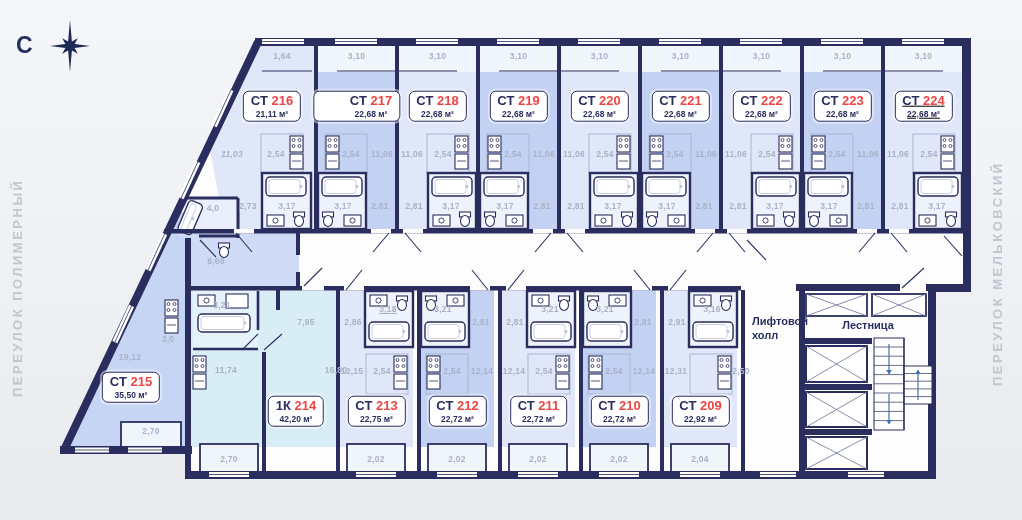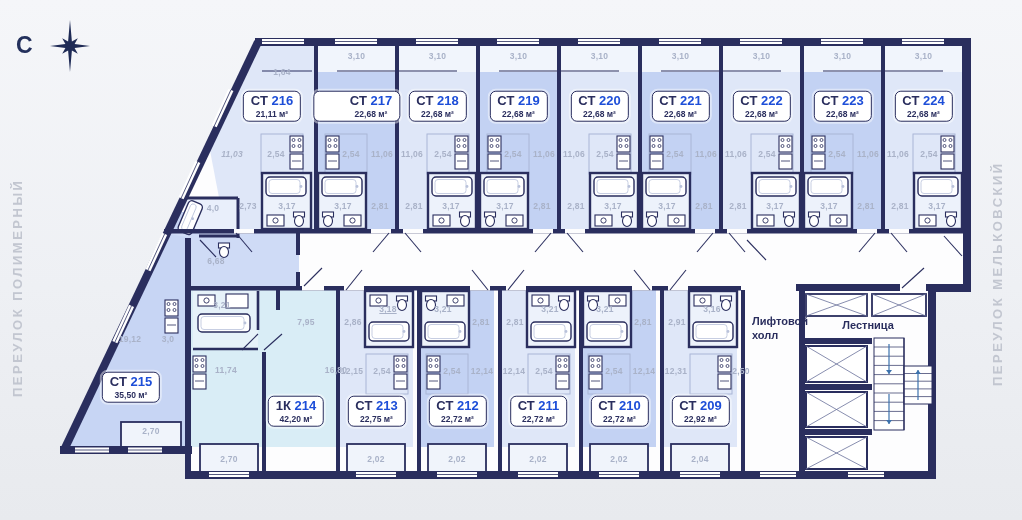--- a/index.html
+++ b/index.html
@@ -27,21 +27,21 @@
     position:absolute;transform:translate(-50%,-50%);
     font-size:8.5px;font-weight:600;color:#a9b2c8;letter-spacing:0.2px;white-space:nowrap;
   }
   .ulabel{
     position:absolute;transform:translate(-50%,-50%);
     background:#fff;border:1.6px solid #2a2e5e;border-radius:6px;
     padding:2px 7px 2px 7px;text-align:center;line-height:1.05;white-space:nowrap;
     box-shadow:0 0 0 2px rgba(255,255,255,.45);
   }
   .ulabel .l1{font-size:13px;font-weight:800;color:#2a2e5e;}
-  .ulabel .l1 .num{color:#1d4ed8;}
+  .ulabel .l1 .num{color:#ef4444;}
   .ulabel .l2{font-size:8.5px;font-weight:700;color:#2a2e5e;margin-top:2px;}
   .room-label{
     position:absolute;font-size:11px;font-weight:700;color:#2a2e5e;line-height:1.3;white-space:nowrap;
   }
   .room-label.center{transform:translate(-50%,-50%);}
 </style>
 </head>
 <body>
 
 <div class="stage">
@@ -648,21 +648,21 @@
         <polygon points="915,374 921,374 918,370" fill="#3c72ad"></polygon>
       </g>
   </svg>
 
   <div id="labels">
     <div class="room-label" style="left:752px;top:314px;">
       <div>Лифтовой</div>
       <div>холл</div>
     </div>
     <div class="room-label center" style="left:868px;top:325px;">Лестница</div>
-  <div class="dim" style="left: 282px; top: 56px; margin-top: 16px;">1,64</div>
+  <div class="dim" style="left: 282px; top: 56px;">1,64</div>
       <div class="dim" style="left: 232px; top: 154px; font-style: italic;">11,03</div>
       <div class="dim" style="left: 276px; top: 154px;">2,54</div>
       <div class="dim" style="left: 287px; top: 206px;">3,17</div>
       <div class="dim" style="left: 248px; top: 206px;">2,73</div>
       <div class="ulabel" style="left: 272px; top: 106px;">
         <div class="l1"><span>СТ </span><span class="num">216</span></div>
         <div class="l2">21,11 м²</div>
       </div>
       <div class="dim" style="left: 356.5px; top: 56px;">3,10</div>
       <div class="dim" style="left: 382px; top: 154px;">11,06</div>
@@ -725,21 +725,21 @@
       <div class="dim" style="left: 866px; top: 206px;">2,81</div>
       <div class="ulabel" style="left: 842.5px; top: 106px;">
         <div class="l1"><span>СТ </span><span class="num">223</span></div>
         <div class="l2">22,68 м²</div>
       </div>
       <div class="dim" style="left: 923.5px; top: 56px;">3,10</div>
       <div class="dim" style="left: 898px; top: 154px;">11,06</div>
       <div class="dim" style="left: 929px; top: 154px;">2,54</div>
       <div class="dim" style="left: 937px; top: 206px;">3,17</div>
       <div class="dim" style="left: 900px; top: 206px;">2,81</div>
-      <div class="ulabel" style="left: 923.5px; top: 106px;">
+      <div class="ulabel" style="left: 923.5px; top: 106px; text-decoration: underline;">
         <div class="l1"><span>СТ </span><span class="num">224</span></div>
         <div class="l2">22,68 м²</div>
       </div>
       <div class="dim" style="left: 388px; top: 309px; text-decoration: underline;">3,18</div>
       <div class="dim" style="left: 353px; top: 322px;">2,86</div>
       <div class="dim" style="left: 352px; top: 371px;">12,15</div>
       <div class="dim" style="left: 382px; top: 371px;">2,54</div>
       <div class="ulabel" style="left: 376.5px; top: 411px;">
         <div class="l1"><span>СТ </span><span class="num">213</span></div>
         <div class="l2">22,75 м²</div>
@@ -775,21 +775,21 @@
       <div class="dim" style="left: 712px; top: 309px;">3,16</div>
       <div class="dim" style="left: 677px; top: 322px;">2,91</div>
       <div class="dim" style="left: 676px; top: 371px;">12,31</div>
       <div class="dim" style="left: 706px; top: 371px; margin-left: 35px;">2,50</div>
       <div class="ulabel" style="left: 700.5px; top: 411px;">
         <div class="l1"><span>СТ </span><span class="num">209</span></div>
         <div class="l2">22,92 м²</div>
       </div>
       <div class="dim" style="left: 700px; top: 459px;">2,04</div>
       <div class="dim" style="left: 213px; top: 208px;">4,0</div>
-      <div class="dim" style="left: 130px; top: 339px;">19,12</div>
+      <div class="dim" style="left: 130px; top: 357px;">19,12</div>
       <div class="dim" style="left: 168px; top: 339px;">3,0</div>
       <div class="dim" style="left: 151px; top: 431px;">2,70</div>
       <div class="ulabel" style="left: 131px; top: 387px;">
         <div class="l1"><span>СТ </span><span class="num">215</span></div>
         <div class="l2">35,50 м²</div>
       </div>
       <div class="dim" style="left: 222px; top: 305px;">3,21</div>
       <div class="dim" style="left: 306px; top: 322px;">7,95</div>
       <div class="dim" style="left: 226px; top: 370px;">11,74</div>
       <div class="dim" style="left: 298px; top: 370px; margin-left: 38px;">16,80</div>

